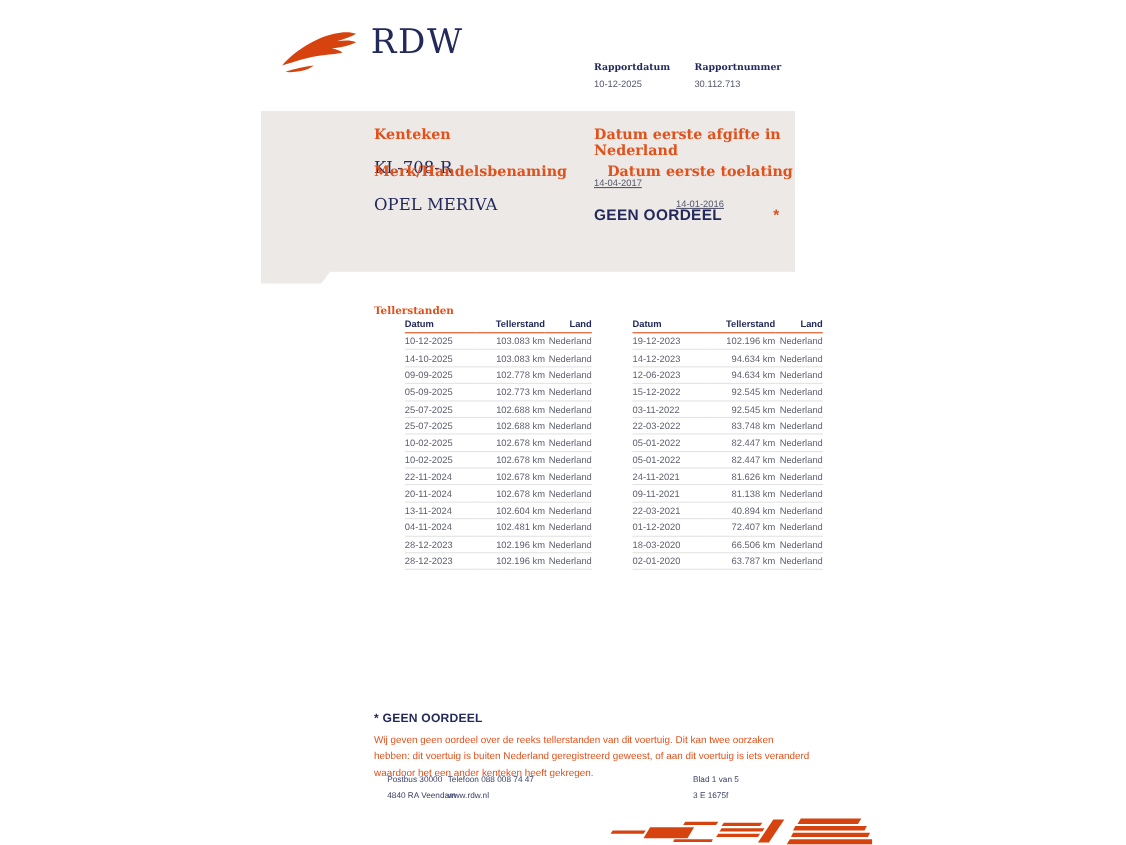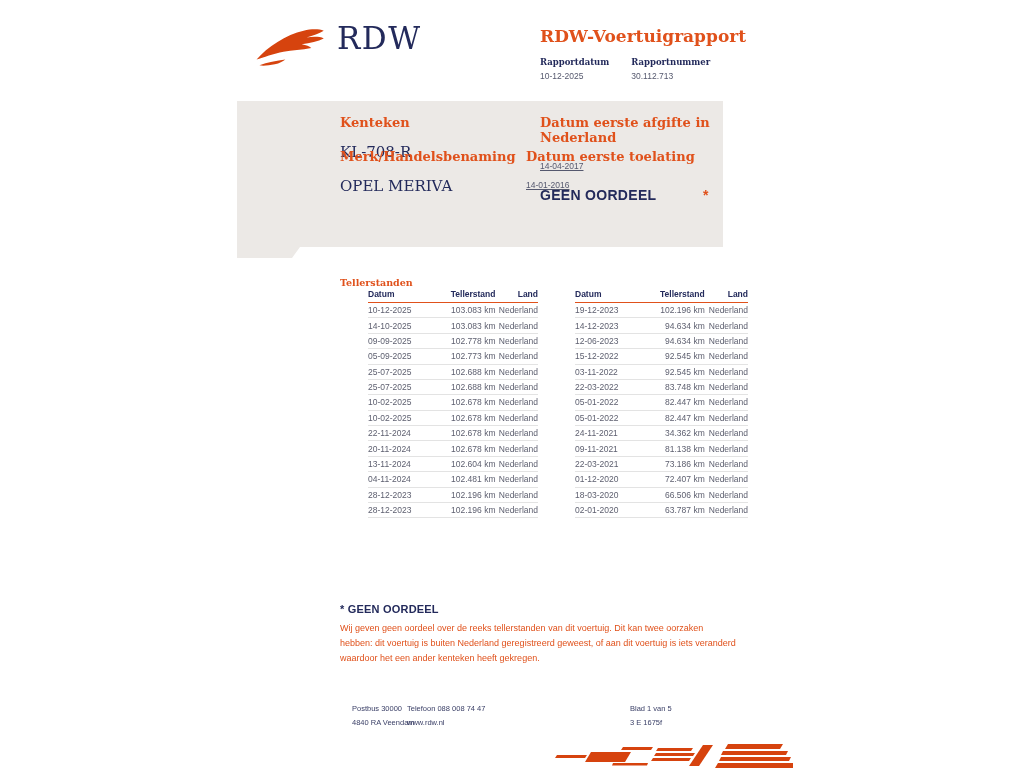--- a/index.html
+++ b/index.html
@@ -67,21 +67,21 @@
     padding:0 0 3px 0;line-height:10px;border-bottom:1.5px solid var(--orange);
   }
   .odo-table th:nth-child(2),.odo-table td:nth-child(2),
   .odo-table th:nth-child(3),.odo-table td:nth-child(3){text-align:right;}
   .odo-table td{
     font-size:8.5px;color:var(--celltext);padding:2.2px 0;line-height:10px;
     border-bottom:1px solid var(--rowline);white-space:nowrap;
   }
   
   .footnote{position:absolute;left:340px;top:603px;width:398px;}
-  .footnote-title{font-size:11px;font-weight:bold;color:var(--navy);letter-spacing:0.2px;}
+  .footnote-title{font-size:11px;font-weight:bold;color:var(--navy);letter-spacing:0.2px;margin-top:44px;}
   .footnote-text{margin-top:6px;font-size:9px;line-height:15px;color:var(--orange);}
   
   .footer-line{font-size:7.5px;color:var(--footertext);line-height:14px;}
   .footer-address{position:absolute;left:352px;top:702px;}
   .footer-contact{position:absolute;left:407px;top:702px;}
   .footer-page{position:absolute;left:630px;top:702px;width:100px;text-align:left;}
   
   .stripes-wrap{position:absolute;left:553px;top:740px;width:240px;height:28px;}
   .stripes polygon,.stripes path{fill:var(--deeporange);}
 </style>
@@ -91,21 +91,20 @@
 <div class="page">
 
   <div class="feather-wrap">
     <svg class="feather" viewBox="0 0 84 50" width="82" height="48" aria-hidden="true">
       <path d="M3,37 C14,24 34,11 52,7 C60,5 68,5 73,7 C68,10 62,12 55,14 C62,13 69,13 73,15 C67,18 59,20 50,21 C55,22 58,23 60,25 C50,27 40,27 31,29 C21,31 10,35 3,37 Z"></path>
       <path d="M6,43 C14,40 24,38 33,37 C30,39 27,41 22,42 C16,43 10,44 6,43 Z"></path>
     </svg>
   </div>
   <div class="logotype">RDW</div>
 
-  <h1 class="report-title">RDW-Voertuigrapport</h1>
 
   <div class="meta">
     <div>
       <span class="label">Rapportdatum</span>
       <span class="value">10-12-2025</span>
     </div>
     <div>
       <span class="label">Rapportnummer</span>
       <span class="value">30.112.713</span>
     </div>
@@ -117,21 +116,21 @@
       <div class="sb-value-big">KL-708-R</div>
     </div>
     <div class="sb-item" style="left:103px;top:48px;">
       <div class="sb-label">Merk/Handelsbenaming</div>
       <div class="sb-value-big">OPEL MERIVA</div>
     </div>
     <div class="sb-item" style="left:303px;top:14px;">
       <div class="sb-label">Datum eerste afgifte in Nederland</div>
       <div class="sb-value-small">14-04-2017</div>
     </div>
-    <div class="sb-item" style="left:289px;top:48px;">
+    <div class="sb-item" style="left:315px;top:48px;text-align:center;">
       <div class="sb-label">Datum eerste toelating</div>
       <div class="sb-value-small">14-01-2016</div>
     </div>
     <div class="sb-item sb-oordeel" style="left:303px;top:86px;">GEEN OORDEEL</div>
     <div class="sb-asterisk">*</div>
   </div>
 
   <div class="section-heading">Tellerstanden</div>
 
   <table class="odo-table left">
@@ -270,31 +269,31 @@
           <td>82.447 km</td>
           <td>Nederland</td>
         </tr>
         <tr>
           <td>05-01-2022</td>
           <td>82.447 km</td>
           <td>Nederland</td>
         </tr>
         <tr>
           <td>24-11-2021</td>
-          <td>34.362 km</td>
+          <td>81.626 km</td>
           <td>Nederland</td>
         </tr>
         <tr>
           <td>09-11-2021</td>
           <td>81.138 km</td>
           <td>Nederland</td>
         </tr>
         <tr>
           <td>22-03-2021</td>
-          <td>73.186 km</td>
+          <td>40.894 km</td>
           <td>Nederland</td>
         </tr>
         <tr>
           <td>01-12-2020</td>
           <td>72.407 km</td>
           <td>Nederland</td>
         </tr>
         <tr>
           <td>18-03-2020</td>
           <td>66.506 km</td>

